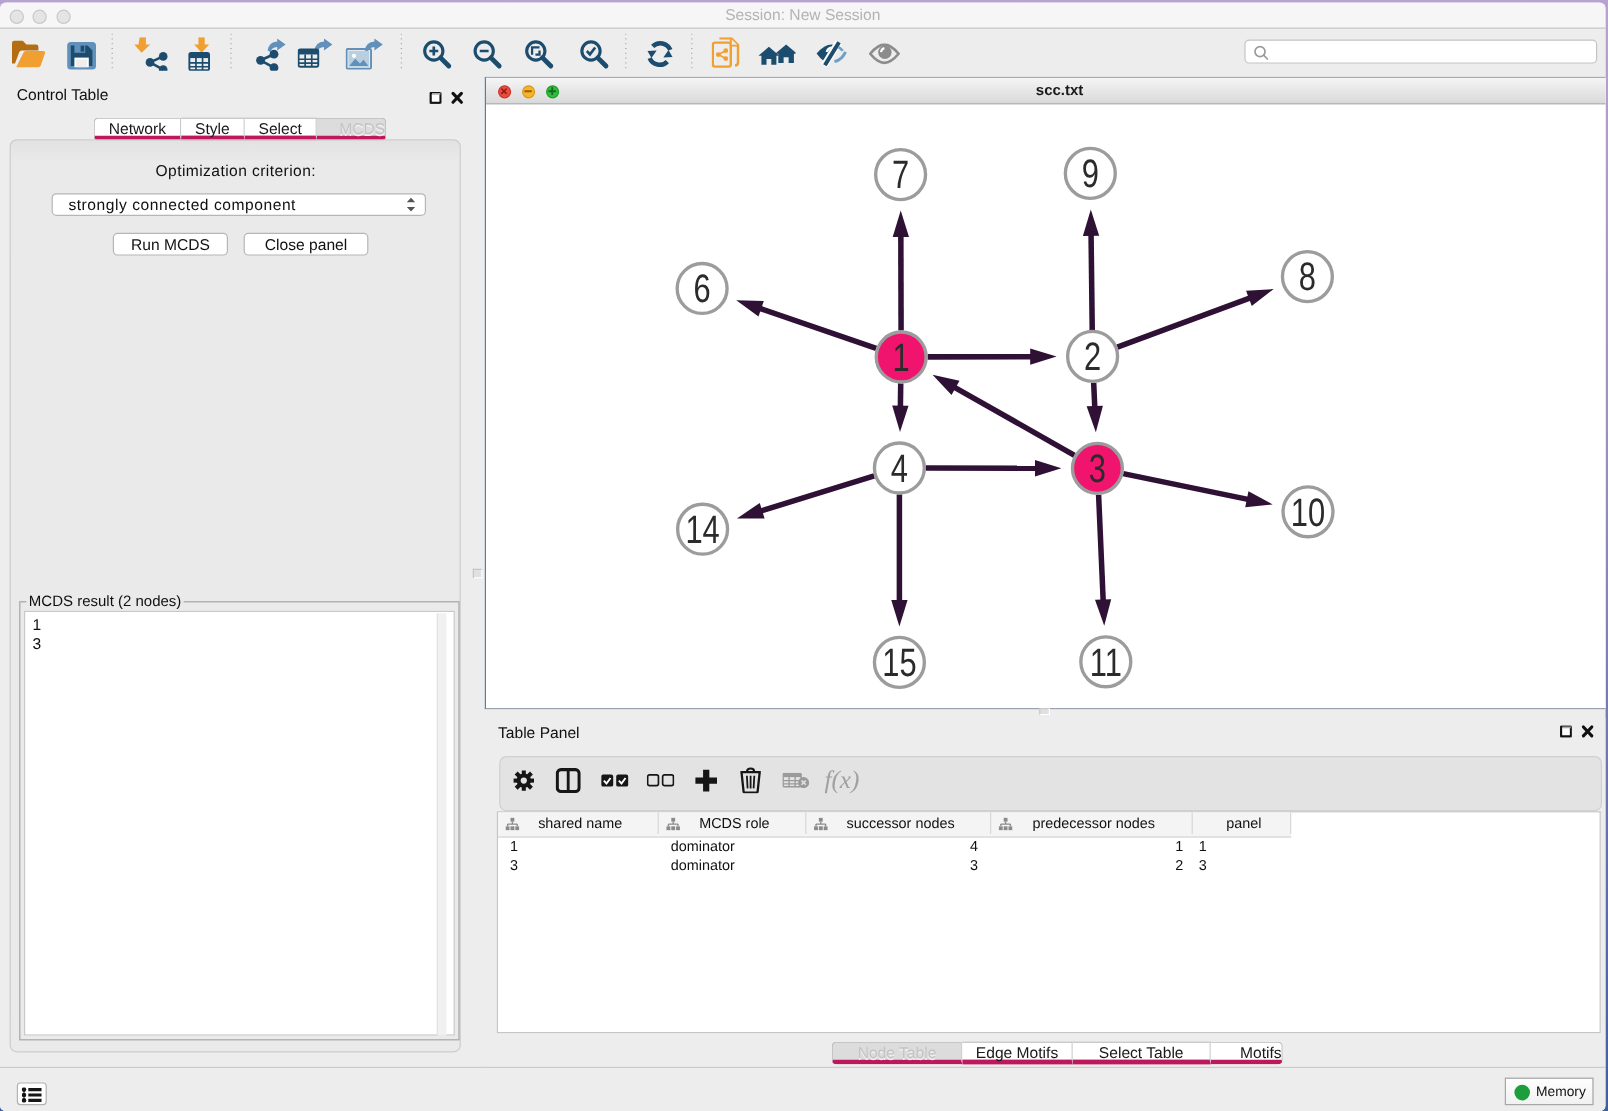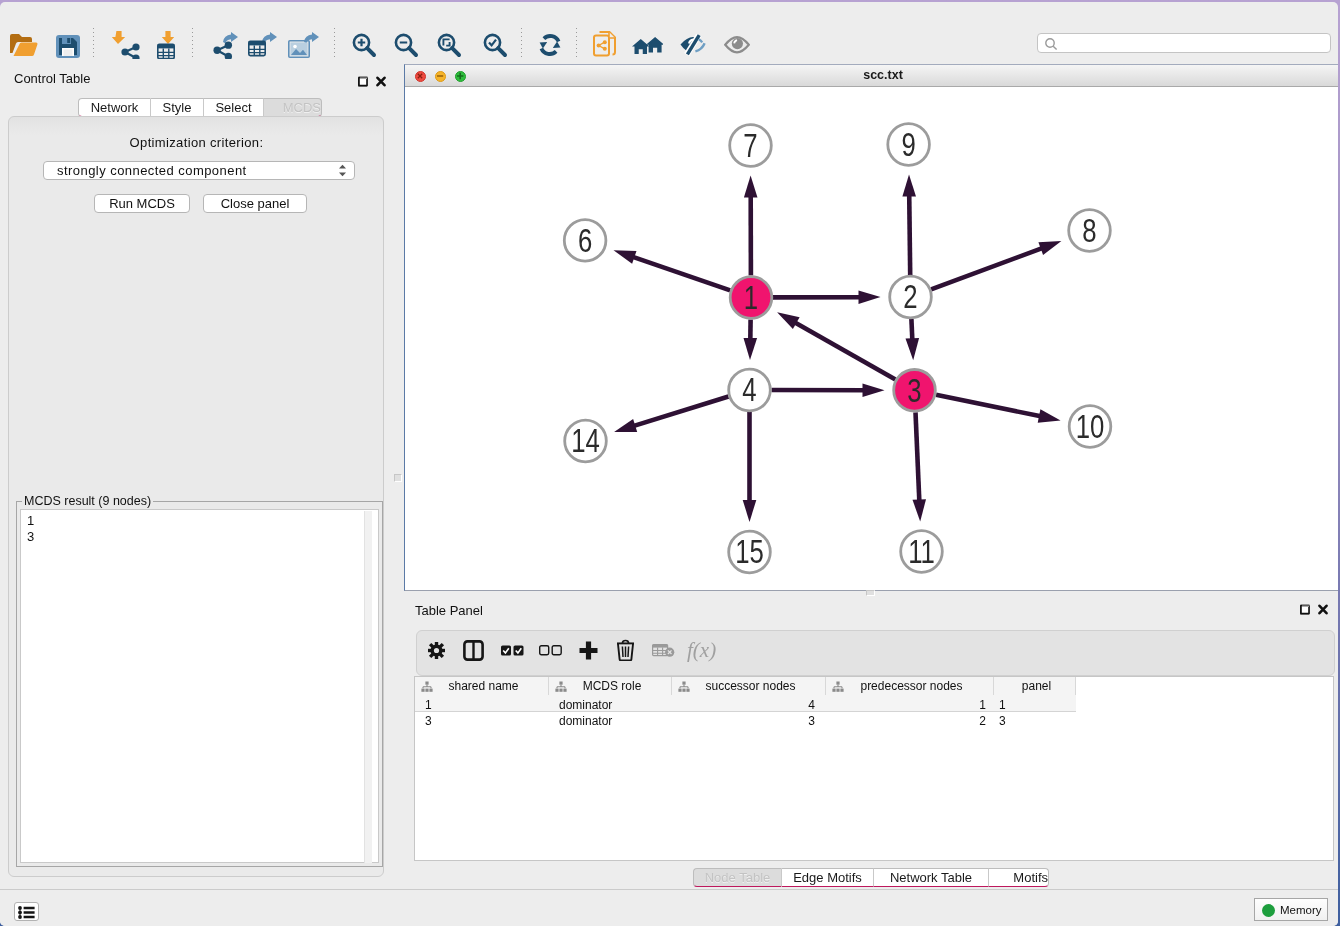--- a/index.html
+++ b/index.html
@@ -22,21 +22,21 @@
          background-image:linear-gradient(#9a9a9a 30%, rgba(0,0,0,0) 0%);
          background-size:1px 4px; background-repeat:repeat-y; }
   .ticon { position:absolute; top:7px; }
   #searchbox { position:absolute; left:1037px; top:9px; width:294px; height:20px;
                background:#fff; border:1px solid #c4c4c4; border-radius:4px; }
   
   #cpanel { position:absolute; left:0; top:63px; width:393px; height:824px; background:#ededed; }
   #cpanel h1 { position:absolute; left:14px; top:6px; font-size:13px; font-weight:normal; color:#111; }
   .tabs { position:absolute; display:flex; }
   .tab { height:19px; font-size:13px; color:#1a1a1a; background:#fff;
-         border-top:1px solid #bdbdbd; border-bottom:1px solid #be185d;
+         border-top:1px solid #bdbdbd; border-bottom:4px solid #be185d;
          border-right:1px solid #c9c9c9; text-align:center; line-height:18px; }
   .tab.first { border-left:1px solid #bdbdbd; border-radius:4px 0 0 4px; }
   .tab.last  { border-right:1px solid #bdbdbd; border-radius:0 4px 4px 0;text-align:right; }
   .tab.sel { background:#dcdcdc; color:#c3c3c3; text-shadow:0 1px 0 #f0f0f0; }
   #cpbox { position:absolute; left:8px; top:51px; width:376px; height:761px;
            border:1px solid #cccccc; border-radius:6px;
            background:linear-gradient(#e2e2e2 0px, #eaeaea 18px, #eaeaea 100%); }
   #optlabel { position:absolute; left:0; top:70px; letter-spacing:0.35px; width:100%; text-align:center;
               font-size:13px; color:#111; }
   #dropdown { position:absolute; left:43px; top:96px; width:312px; height:19px;
@@ -62,33 +62,39 @@
   .nl2 { position:absolute; top:5.5px; width:11px; height:11px; border-radius:50%; }
   #netname { position:absolute; top:3px; left:0; width:100%; text-align:center;
              font-size:12.5px; font-weight:bold; color:#1a1a1a; }
   
   #tpanel { position:absolute; left:404px; top:596px; width:934px; height:291px; background:#ededed; }
   #tpanel h1 { position:absolute; left:11px; top:5px; font-size:13px; font-weight:normal; color:#111; }
   #ttoolbar { position:absolute; left:12px; top:32px; width:919px; height:46px;
               background:#e3e3e3; border:1px solid #d0d0d0; border-radius:6px; }
   #ttable { position:absolute; left:10px; top:78px; width:920px; height:185px;
             background:#fff; border:1px solid #c6c6c6; }
-  #thead { position:absolute; left:0; top:0; width:661px; height:35px; background:#f4f4f4;
+  #thead { position:absolute; left:0; top:0; width:661px; height:21px; background:#f4f4f4;
            border-bottom:1px solid #d4d4d4; }
   .th { position:absolute; top:0; height:18px; font-size:12px; color:#111; padding-left:4px;
         text-align:center; line-height:19px; border-right:1px solid #d8d8d8; }
   .td { position:absolute; font-size:12px; color:#111; height:16px; line-height:16px; }
   
   #statusbar { position:absolute; left:0; top:887px; width:100%; height:37px;
                background:#ededed; border-top:1px solid #cbcbcb; }
   svg { display:block; }
 </style>
 </head>
 <body>
 <div id="win">
+  <div id="titlebar">
+    <div class="tl" style="left:8px;"></div>
+    <div class="tl" style="left:27px;"></div>
+    <div class="tl" style="left:47px;"></div>
+    <div id="wtitle">Session: New Session</div>
+  </div>
   <div id="toolbar">
     <div class="sep" style="left:93px;"></div>
       <div class="sep" style="left:192px;"></div>
       <div class="sep" style="left:334px;"></div>
       <div class="sep" style="left:521px;"></div>
       <div class="sep" style="left:576px;"></div>
       <svg class="ticon" style="left:9px; top:9px;" width="29" height="25" viewBox="0 0 29 25">
         <path d="M1 3 q0-2 2-2 h7 l3 3 h8 q2 0 2 2 v3 h-14 q-1.5 0-2 1.5 L3.5 20 L1 20 Z" fill="#b36d12"></path>
 <path d="M10.5 11 q0.4-1.5 2-1.5 h14.5 q2 0 1.4 2 l-3.4 10 q-0.5 1.5-2 1.5 H4.5 Z" fill="#f09f30"></path>
       </svg>
@@ -241,21 +247,21 @@
 <path d="M2 8.4 L5.5 12.2 L9 8.4 Z" fill="#555"></path>
         </svg></div>
     <div class="btn" style="left:94px; width:96px;">Run MCDS</div>
     <div class="btn" style="left:203px; width:104px;">Close panel</div>
     <div id="fieldset">
       <div id="fstext">
         <div class="ln">1</div>
         <div class="ln">3</div>
         <div id="fsscroll"></div>
       </div>
-      <div id="fslegend">MCDS result (9 nodes)</div>
+      <div id="fslegend">MCDS result (2 nodes)</div>
     </div>
   </div>
   <div class="abs" style="left:394px; top:472px; width:8px; height:8px; background:#e0e0e0; border:1px solid #c6c6c6; border-right-color:#fff; border-bottom-color:#fff;"></div>
   <div id="netwin">
     <div id="nettitle">
       <div class="nl2" style="left:9.5px; background:#ee4b40; border:1px solid #cf352c;"></div>
       <div class="nl2" style="left:29.5px; background:#f6b42a; border:1px solid #dd9a16;"></div>
       <div class="nl2" style="left:49.5px; background:#2fbd3d; border:1px solid #1f9e2c;"></div>
       <svg width="70" height="22" viewBox="0 0 70 22" style="position:absolute;left:0;top:0;">
 <g stroke="#8c1f10" stroke-width="1.3">
@@ -430,23 +436,23 @@
 <div class="td" style="left:257px; top:20px; width:143px; text-align:right;">4</div>
 <div class="td" style="left:411px; top:20px; width:160px; text-align:right;">1</div>
 <div class="td" style="left:584px; top:20px;">1</div>
         <div class="td" style="left:10px; top:36px;">3</div>
 <div class="td" style="left:144px; top:36px;">dominator</div>
 <div class="td" style="left:257px; top:36px; width:143px; text-align:right;">3</div>
 <div class="td" style="left:411px; top:36px; width:160px; text-align:right;">2</div>
 <div class="td" style="left:584px; top:36px;">3</div>
     </div>
     <div class="tabs" style="left:289px; top:270px;">
-      <div class="tab first sel" style="width:89px;">Node Table</div>
+      <div class="tab first sel" style="width:109px;">Node Table</div>
       <div class="tab" style="width:92px;">Edge Motifs</div>
-      <div class="tab" style="width:115px;">Network Table</div>
+      <div class="tab" style="width:115px;">Select Table</div>
       <div class="tab last" style="width:60px;">Motifs</div>
     </div>
   </div>
   <div id="statusbar">
     <div class="abs" style="left:14px; top:12px; width:25px; height:19px; background:#fff; border:1px solid #b2b2b2; border-radius:3px;">
 <svg width="17" height="13" viewBox="0 0 17 13" style="position:absolute;left:3px;top:2.5px;">
 <g fill="#161616">
             <circle cx="2" cy="2" r="1.9"></circle>
             <circle cx="2" cy="6.5" r="1.9"></circle>
             <circle cx="2" cy="11" r="1.9"></circle>

